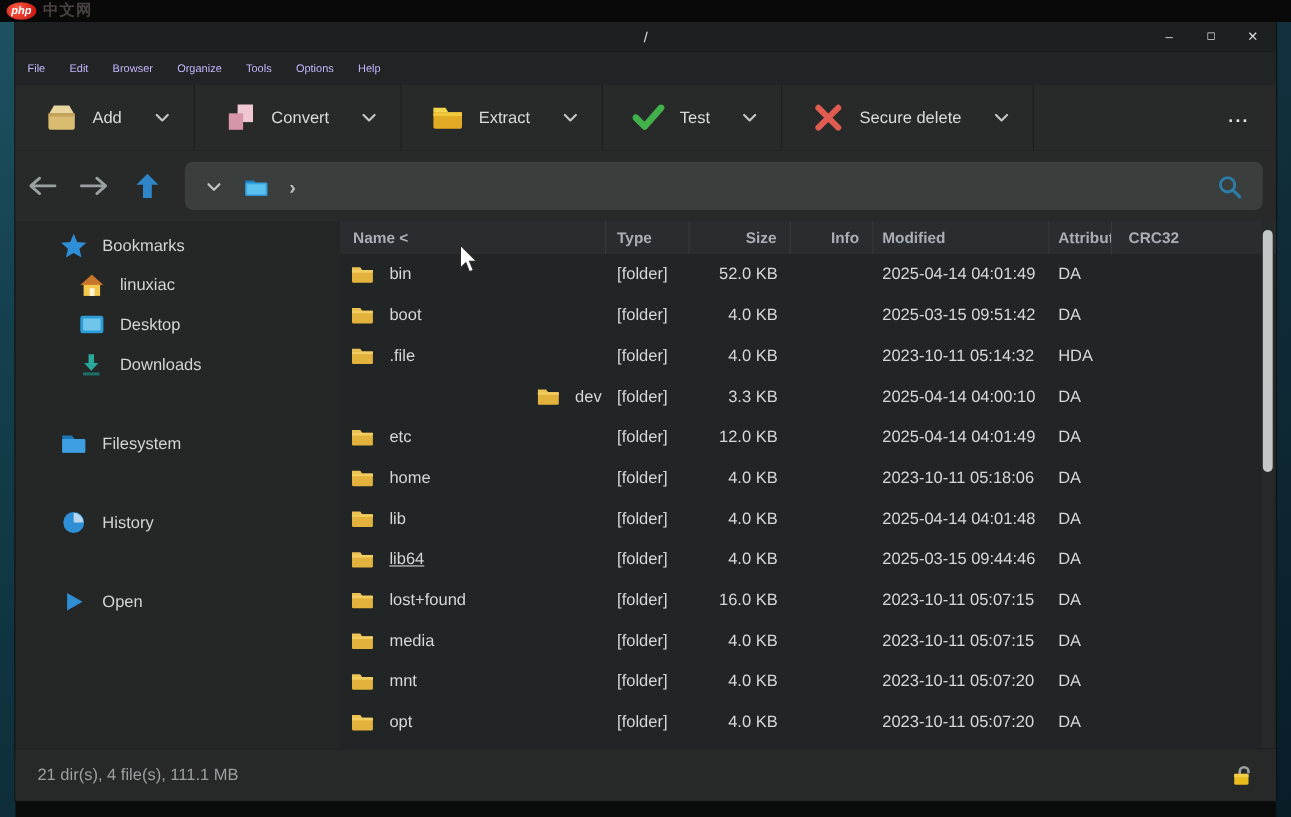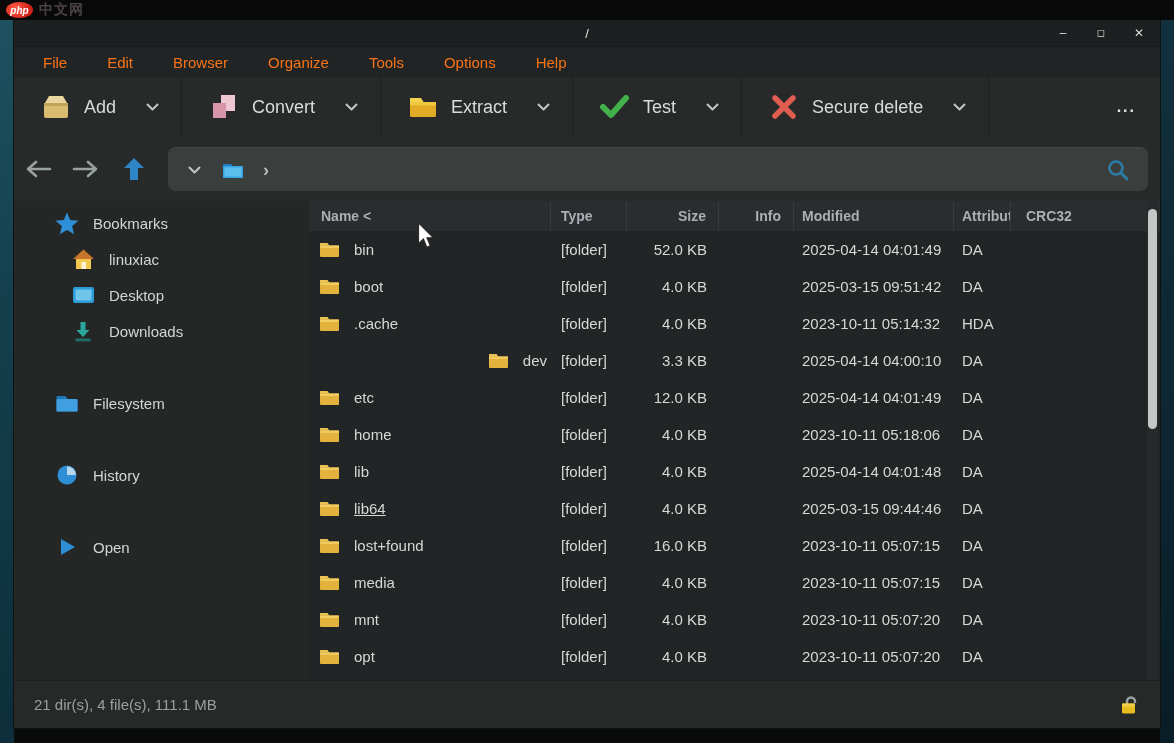--- a/index.html
+++ b/index.html
@@ -21,26 +21,26 @@
     background:#242726; display:flex; flex-direction:column; box-shadow:0 0 0 1px #101212; }
 
   .titlebar { height:26px; background:#1d2020; display:flex; align-items:center; position:relative; flex:0 0 auto; }
   .win-title { position:absolute; left:0; right:0; text-align:center; color:#dfe2e1; font-size:13px; }
   .win-controls { position:absolute; right:14px; top:0; height:26px; display:flex; align-items:center; gap:24px; }
   .win-btn { color:#d8dbda; font-size:12px; width:14px; text-align:center; cursor:default; line-height:1; }
   .win-btn.max { font-size:10px; }
 
   .menubar { height:31px; background:#212424; display:flex; align-items:center; flex:0 0 auto;
     border-top:1px solid #191c1c; }
-  .menu-item { color:#f97316; font-size:15px; padding:0 11px; line-height:31px;margin-left:18px; }
+  .menu-item { color:#c4b5fd; font-size:10px; padding:0 11px; line-height:31px; }
 
   .toolbar { height:60px; background:#272a29; display:flex; align-items:center; flex:0 0 auto; }
   .tb-group { display:flex; align-items:center; height:100%; padding:0 10px 0 18px; border-right:1px solid #1d2020; }
   .tb-btn { display:flex; align-items:center; gap:12px; padding:6px 8px; border-radius:4px; }
-  .tb-label { color:#d9dcdb; font-size:18px; white-space:nowrap; }
+  .tb-label { color:#d9dcdb; font-size:15px; white-space:nowrap; }
   .tb-icon { display:inline-flex; width:32px; height:28px; align-items:center; justify-content:center; }
   .tb-chevron { margin-left:16px; margin-right:6px; display:inline-flex; padding:6px; }
   .tb-spacer { flex:1; }
   .tb-more { color:#e3e6e5; font-size:16px; font-weight:bold; letter-spacing:2px; padding:0 24px; }
 
   .navbar { height:64px; background:#272a29; display:flex; align-items:center; flex:0 0 auto; }
   .nav-arrow { width:48px; display:flex; justify-content:center; align-items:center; }
   .addressbar { margin-left:10px; height:44px; flex:1; margin-right:12px; background:#3a3e3d;
     border-radius:8px; display:flex; align-items:center; padding:0 16px; border-top:1px solid #434746; }
   .addr-chevron { display:inline-flex; padding:0 10px 0 4px; }
@@ -349,21 +349,21 @@
           </div>
           <div class="trow">
             <div class="td" style="width: 242px; padding-left: 0px; padding-right: 4px;">
               <span class="row-folder">
                 <svg width="21" height="17" viewBox="0 0 21 17">
                   <path d="M1 2 h7.5 l2 2.8 h-9.5 z" fill="#edc254"></path>
                   <rect x="1" y="4.5" width="19" height="11.5" rx="1" fill="#e3b23c"></rect>
                   <rect x="1" y="4.5" width="19" height="2.4" fill="#f2cd61"></rect>
                 </svg>
               </span>
-              <span>.cache</span>
+              <span>.file</span>
             </div>
             <div class="td" style="width: 76px; padding-left: 10px; padding-right: 4px;">[folder]</div>
             <div class="td align-right" style="width: 92px; padding-left: 4px; padding-right: 12px;">4.0 KB</div>
             <div class="td align-right" style="width: 75px; padding-left: 4px; padding-right: 12px;"></div>
             <div class="td" style="width: 160px; padding-left: 8px; padding-right: 4px;">2023-10-11 05:14:32</div>
             <div class="td" style="width: 57px; padding-left: 8px; padding-right: 2px; text-align: right;">HDA</div>
             <div class="td" style="width: 144px; padding-left: 15px; padding-right: 4px;"></div>
           </div>
           <div class="trow">
             <div class="td" style="width: 242px; padding-left: 0px; padding-right: 4px; justify-content: flex-end;">

